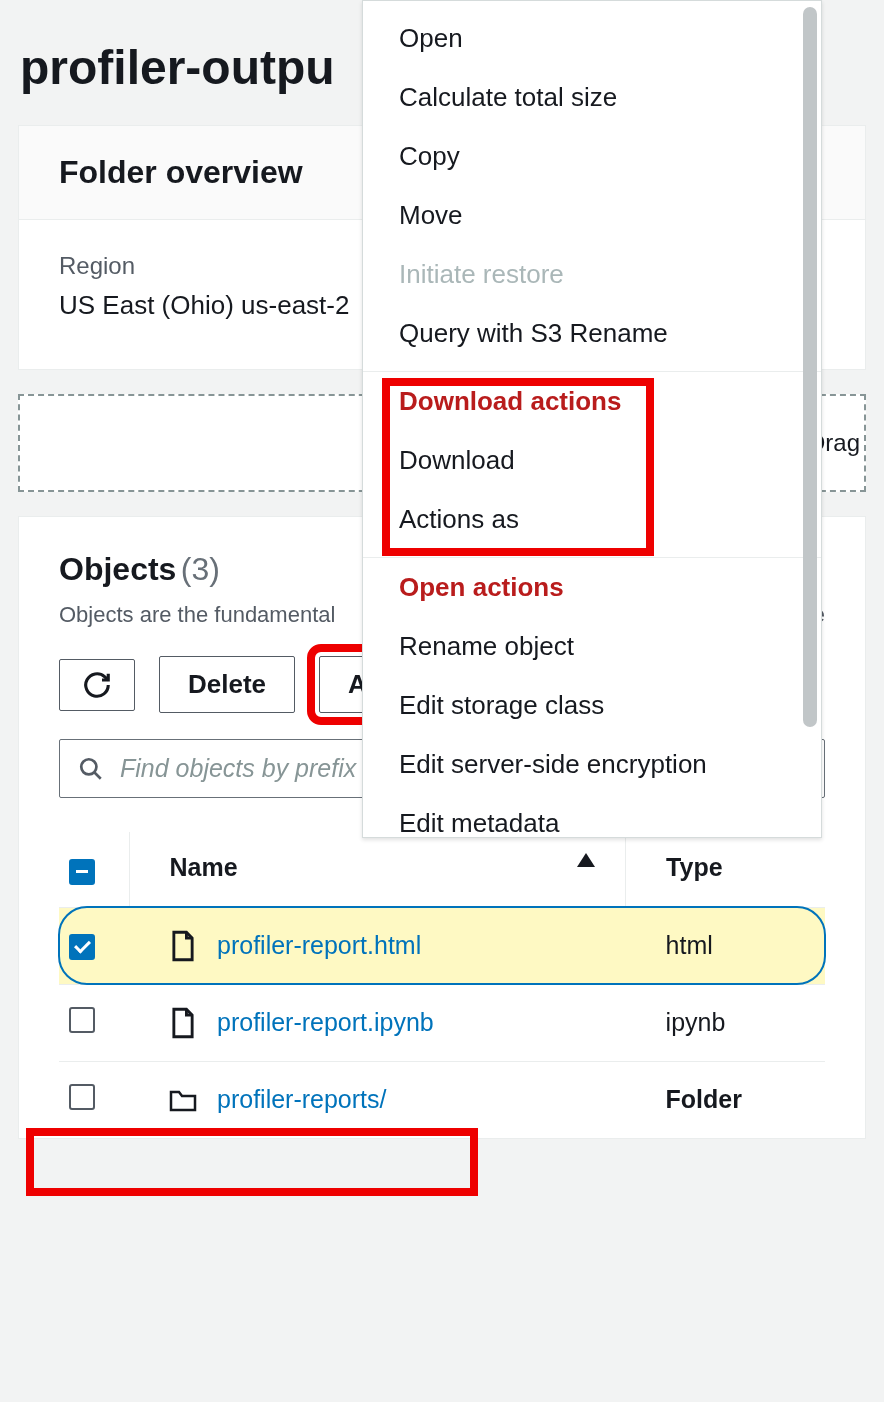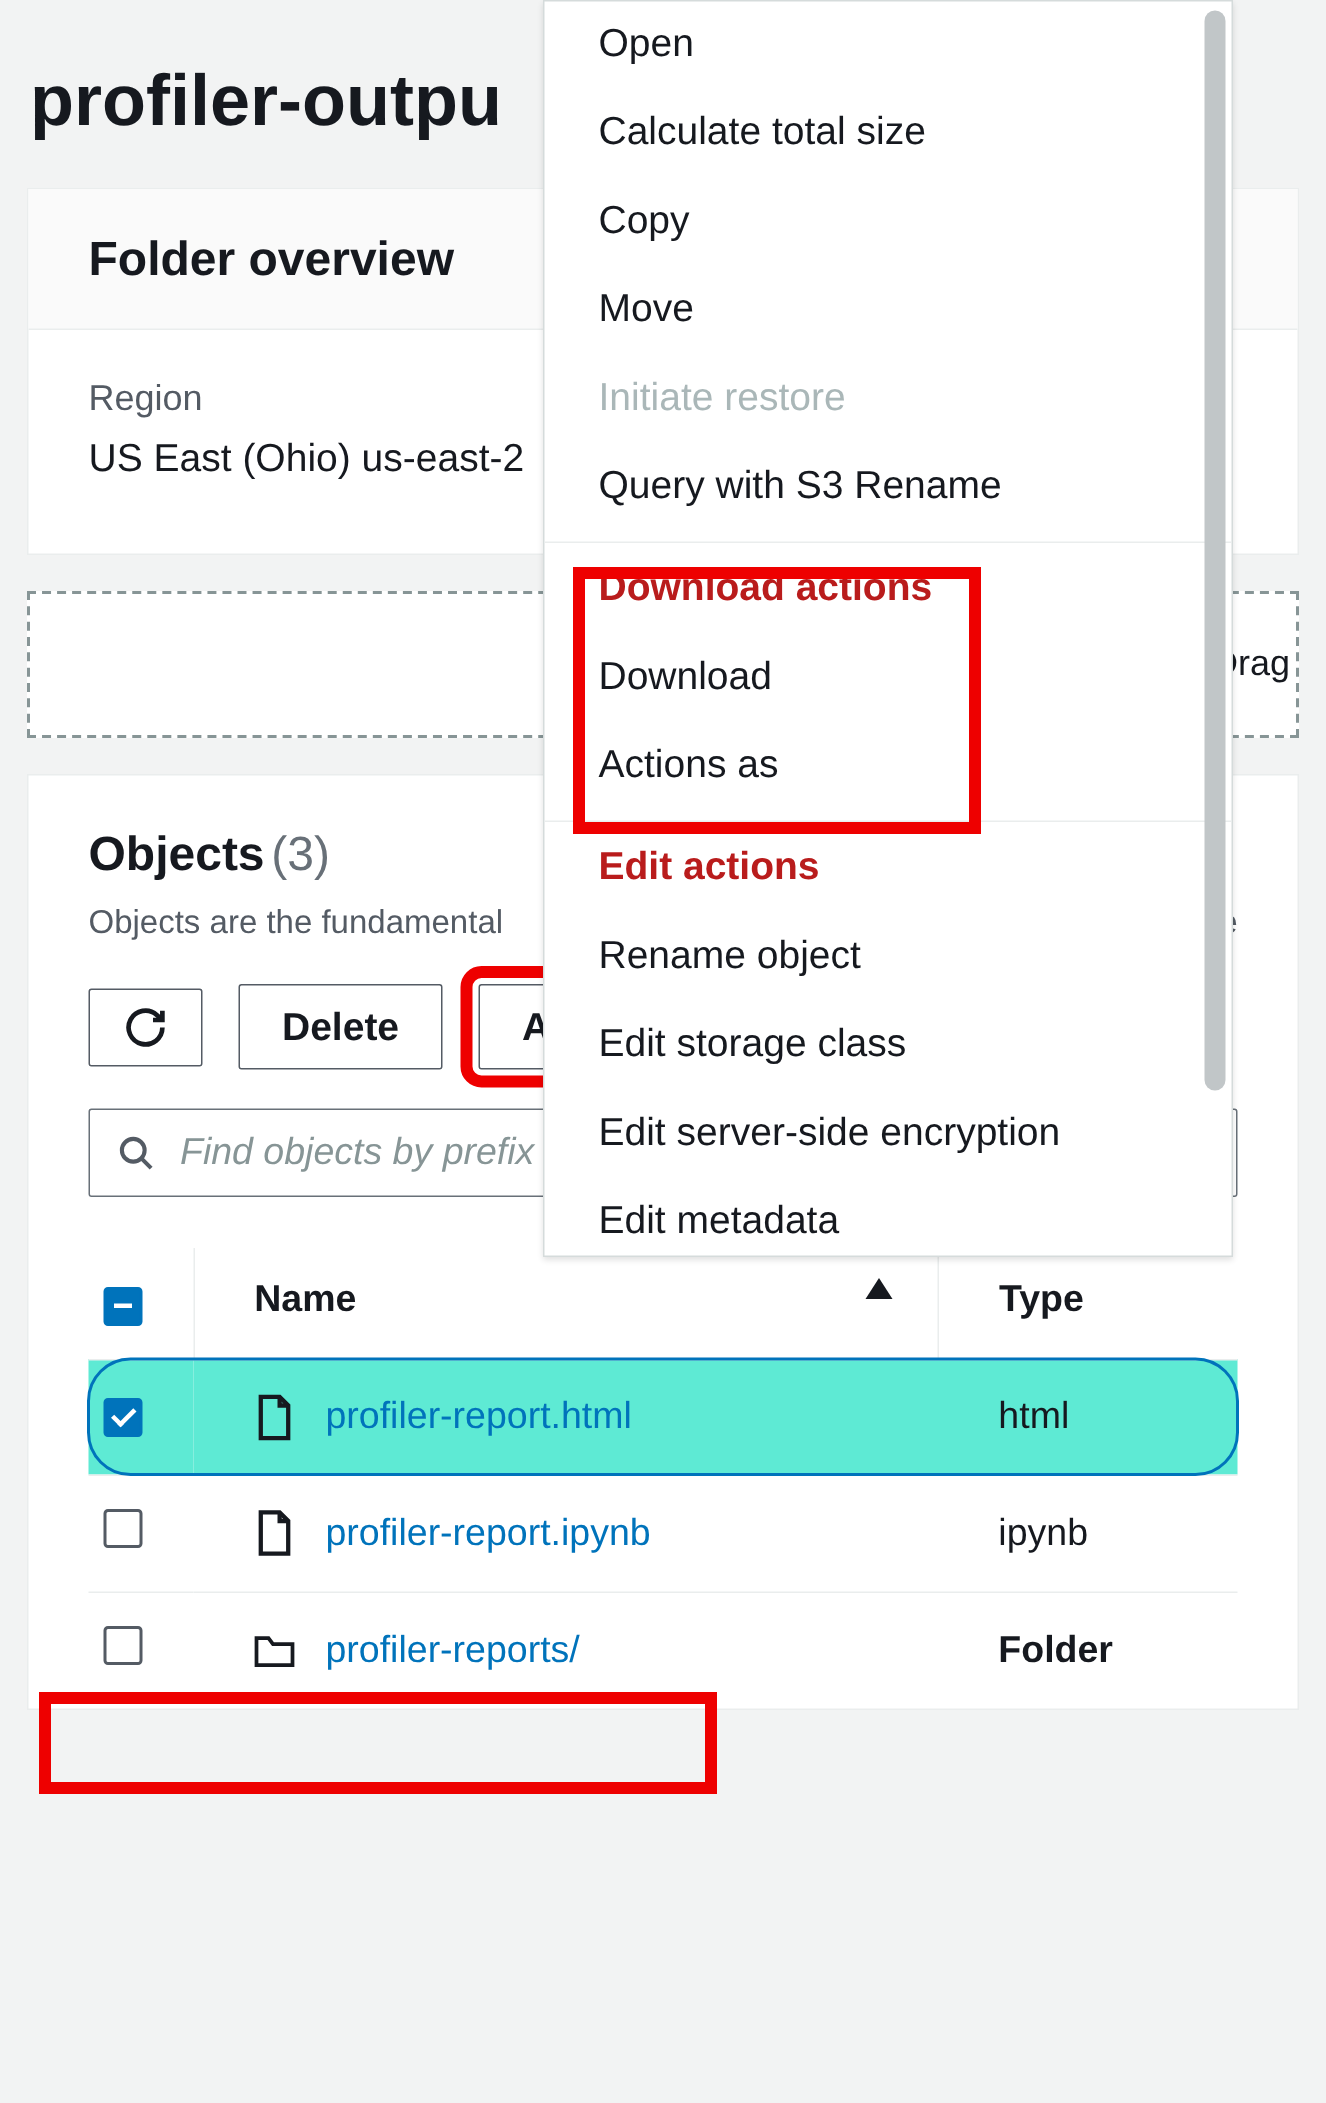--- a/index.html
+++ b/index.html
@@ -137,21 +137,21 @@
     }
     .th-name { border-left: 1px solid #eaeded; padding-left: 40px !important; }
     .th-type { border-left: 1px solid #eaeded; padding-left: 40px !important; }
     .table td {
       padding: 22px 10px;
       border-top: 1px solid #eaeded;
       font-size: 25px;
       vertical-align: middle;
     }
     .row-selected {
-      background: #5eead4;
+      background: #fef9c3;
       outline: 2px solid #0073bb;
       outline-offset: -1px;
       border-radius: 28px;
     }
     .checkbox {
       width: 26px;
       height: 26px;
       border: 2px solid #545b64;
       border-radius: 3px;
       display: inline-flex;
@@ -216,21 +216,21 @@
       height: 720px;
       background: #c1c6c8;
       border-radius: 7px;
     }
     .menu-item {
       padding: 14px 36px;
       font-size: 26px;
       cursor: pointer;
     }
     .menu-item.disabled { color: #aab7b8; cursor: default; }
-    .menu-item:first-child { padding-top: 12px; }
+    .menu-item:first-child { padding-top: 22px; }
     .menu-header {
       padding: 14px 36px;
       font-size: 26px;
       font-weight: 700;
       color: #b91c1c;
       border-top: 1px solid #eaeded;
       margin-top: 8px;
     }
     .menu-header:first-of-type { border-top: none; margin-top: 0; }
     .download-highlight {
@@ -367,21 +367,21 @@
 <div class="dropdown">
   <div class="menu-item">Open</div>
   <div class="menu-item">Calculate total size</div>
   <div class="menu-item">Copy</div>
   <div class="menu-item">Move</div>
   <div class="menu-item disabled">Initiate restore</div>
   <div class="menu-item">Query with S3 Rename</div>
   <div class="menu-header">Download actions</div>
   <div class="menu-item">Download</div>
   <div class="menu-item">Actions as</div>
-  <div class="menu-header">Edit actions</div>
+  <div class="menu-header">Open actions</div>
   <div class="menu-item">Rename object</div>
   <div class="menu-item">Edit storage class</div>
   <div class="menu-item">Edit server-side encryption</div>
   <div class="menu-item">Edit metadata</div>
   <div class="dropdown-scroll"></div>
 </div>
 
 <div class="download-highlight"></div>
 <div class="row-highlight"></div>
 

